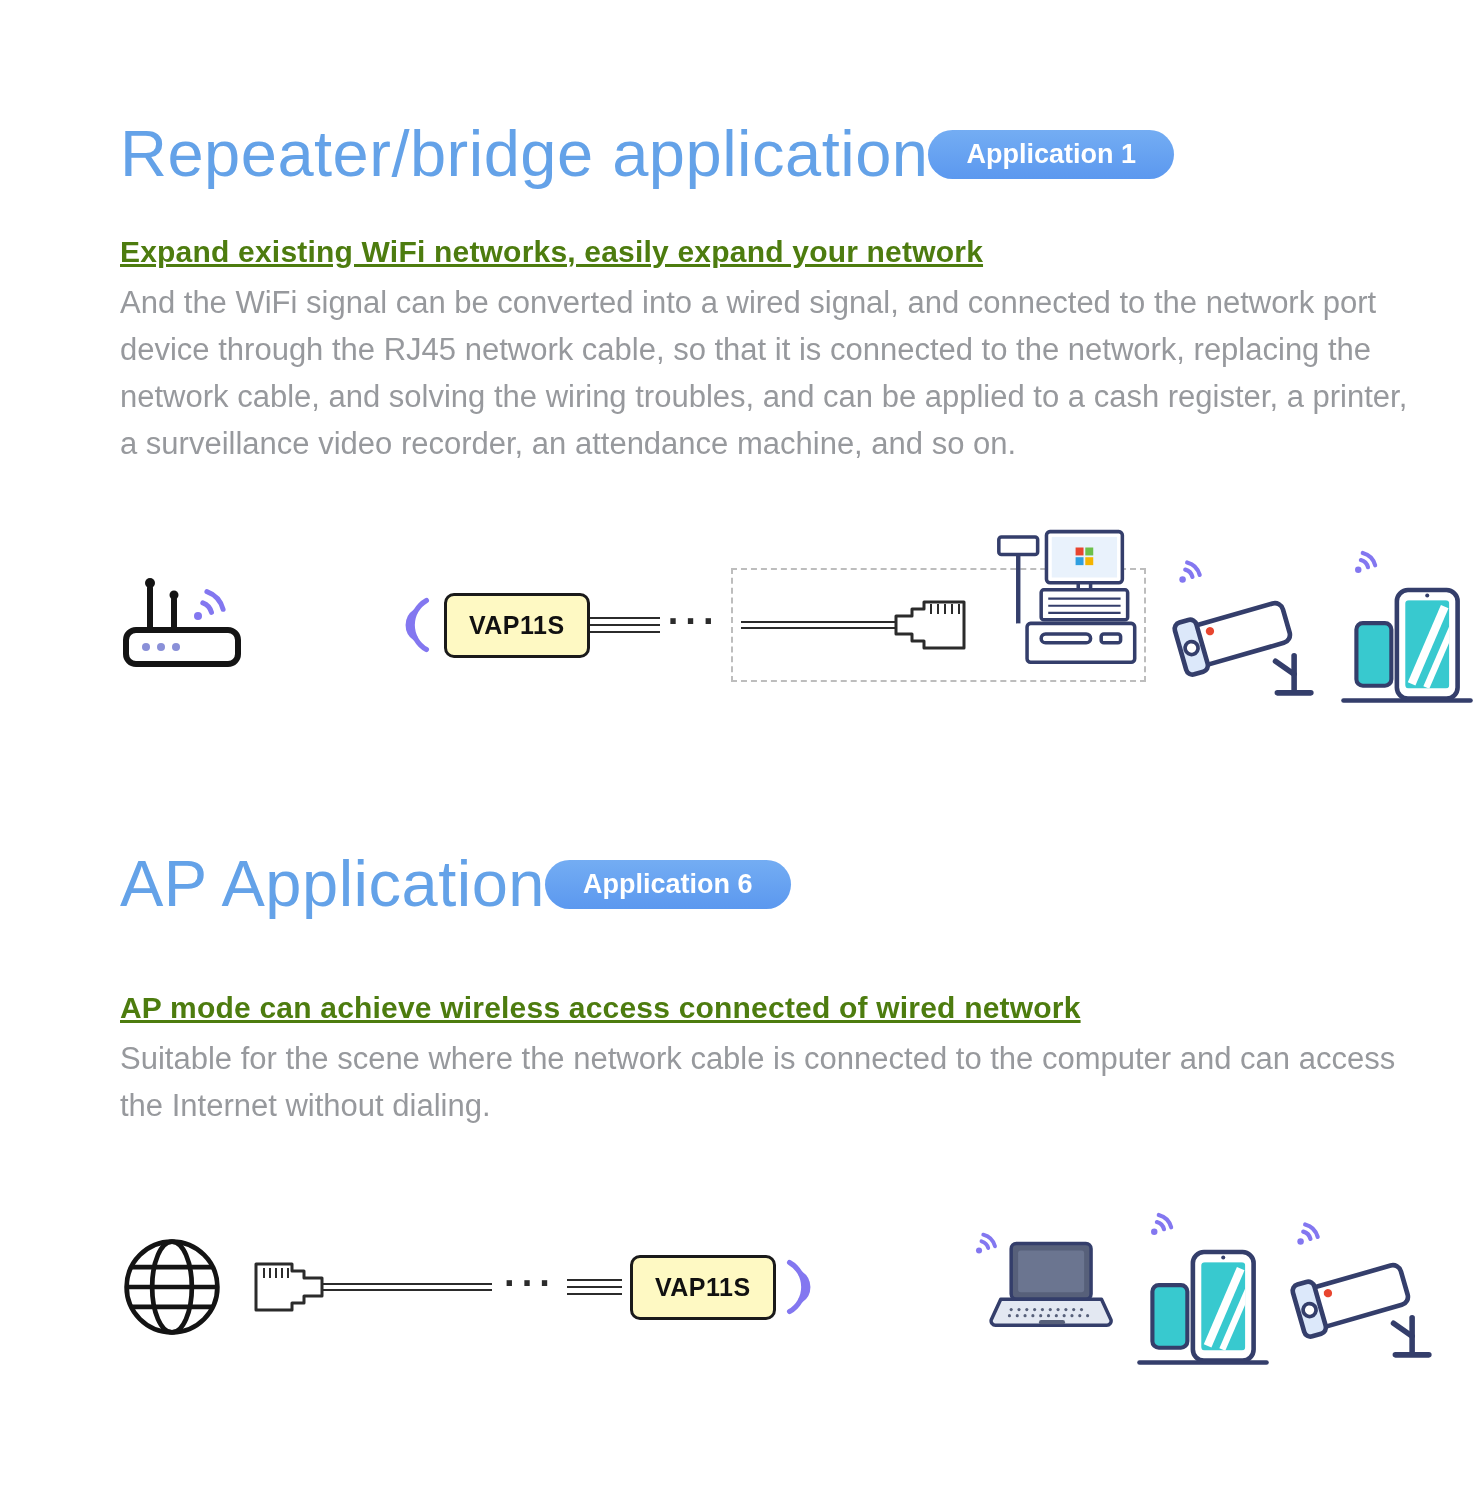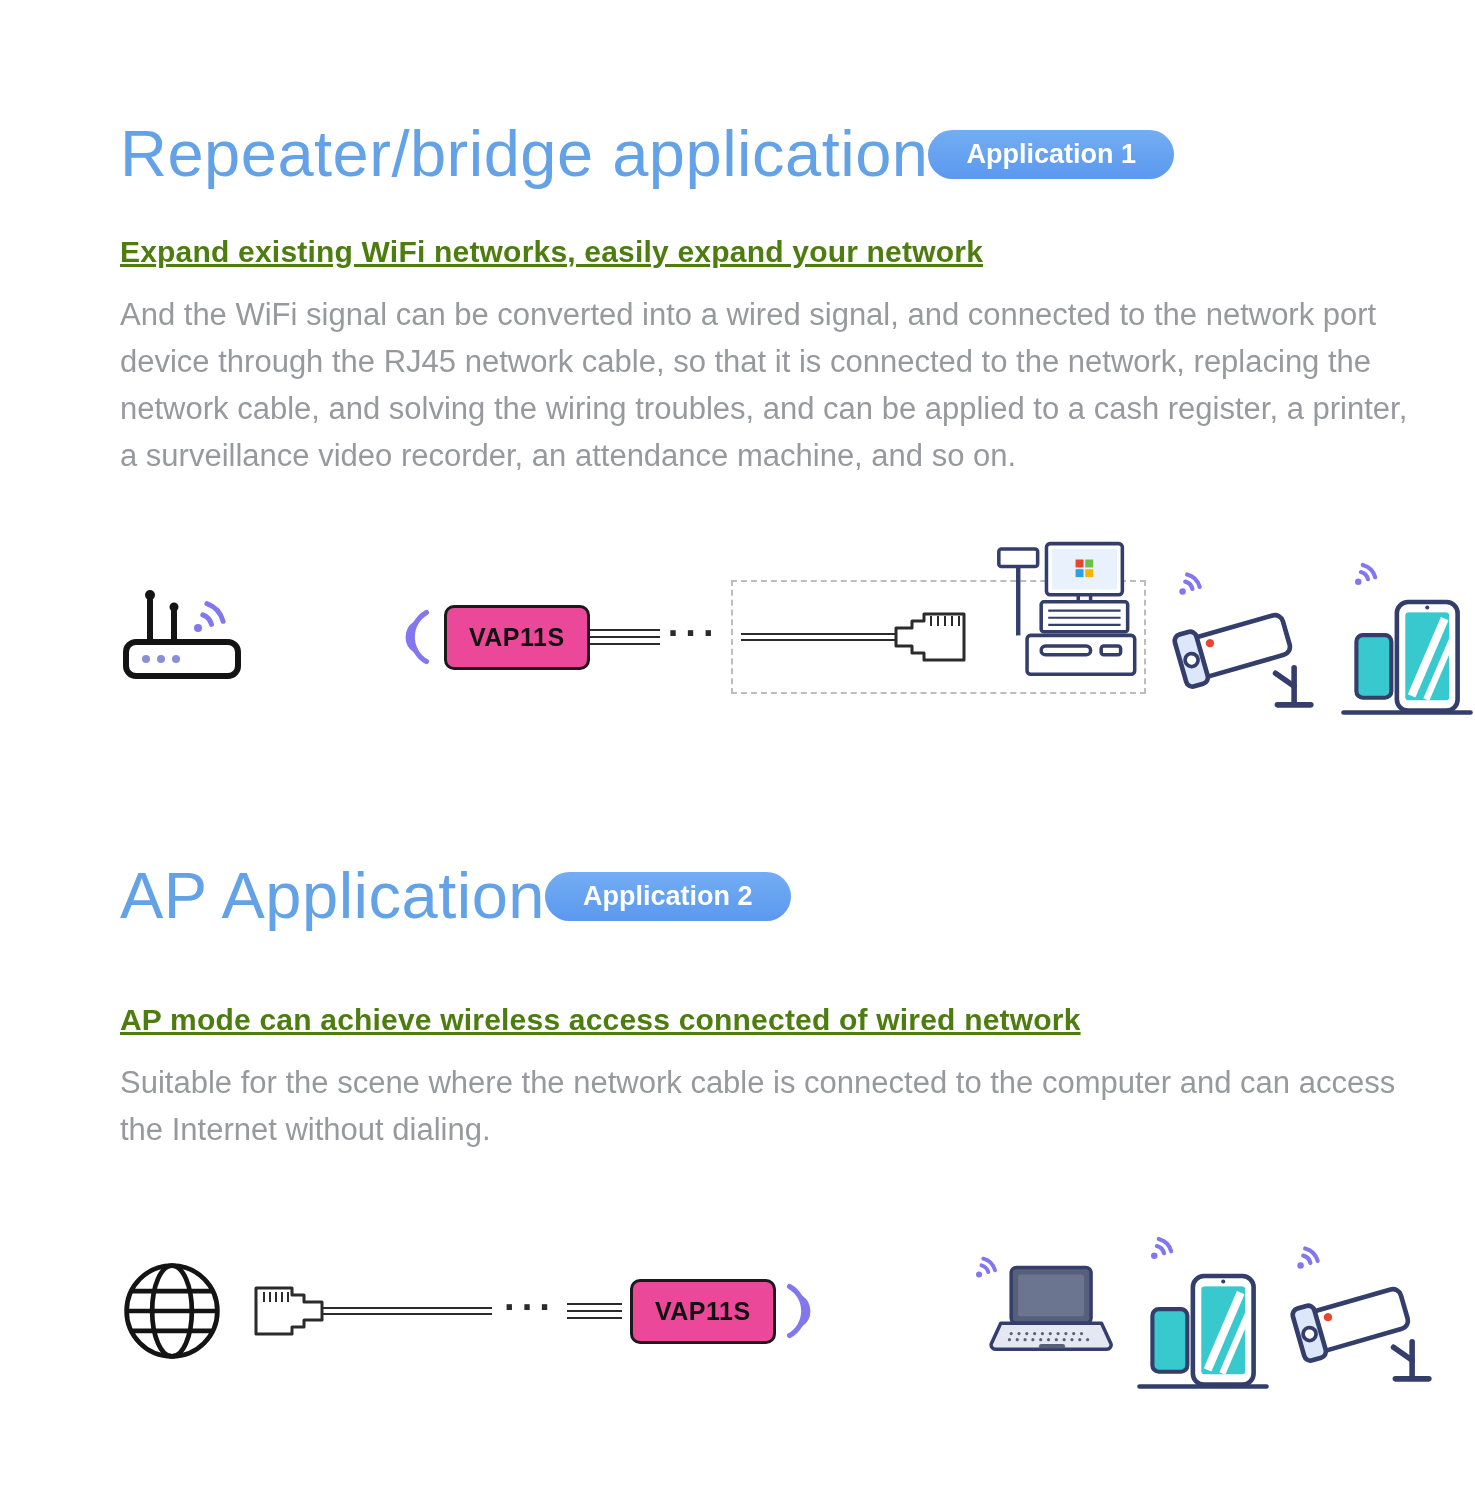--- a/index.html
+++ b/index.html
@@ -18,28 +18,28 @@
   }
   .badge {
     font-size:27px; color:#ffffff; font-weight:700; white-space:nowrap;
     background:linear-gradient(180deg,#74adf3,#5b98ef);
     padding:9px 38px; border-radius:999px;
   }
   .sec-sub {
     font-size:30px; font-weight:700; color:#4d7c0f; margin-top:44px; letter-spacing:0.2px;text-decoration:underline;
   }
   .sec-body {
-    font-size:31px; color:#97999d; line-height:47px; margin-top:22px; max-width:1295px;
+    font-size:31px; color:#97999d; line-height:47px; margin-top:10px; max-width:1295px;
   }
 
   .diagram { display:flex; align-items:center; margin-top:56px; height:205px; }
   .diagram svg { display:block; flex:none; }
 
   .vap-box {
-    flex:none; border:3px solid #1a1a1a; border-radius:10px; background:#ec4899;
+    flex:none; border:3px solid #1a1a1a; border-radius:10px; background:#fef9c3;
     padding:15px 22px; font-size:25px; font-weight:700; color:#111;
     letter-spacing:0.5px; white-space:nowrap;text-align:center;
   }
   .dots {
     flex:none; font-size:38px; font-weight:700; color:#2b2b2b;
     letter-spacing:5px; line-height:1; margin-top:-8px;
   }
   .dashed-zone {
     flex:none; position:relative; width:415px; height:114px;
     border:2px dashed #bdbdbd; display:flex; align-items:center;
@@ -190,21 +190,21 @@
         <circle cx="97" cy="54" r="2.2" fill="#343e6b"></circle>
         <line x1="6" y1="168" x2="144" y2="168" stroke="#343e6b" stroke-width="5" stroke-linecap="round"></line>
       </svg>
 
     </div>
   </section>
 
   <section class="sec2">
     <div class="title-row">
       <h1 class="sec-title">AP Application</h1>
-      <span class="badge">Application 2</span>
+      <span class="badge">Application 6</span>
     </div>
     <h2 class="sec-sub">AP mode can achieve wireless access connected of wired network</h2>
     <p class="sec-body">Suitable for the scene where the network cable is connected to the computer and can access the Internet without dialing.</p>
 
     <div class="diagram">
 
       <svg width="104" height="104" viewBox="0 0 110 110">
         <g fill="none" stroke="#141414" stroke-width="5">
           <circle cx="55" cy="55" r="48"></circle>
           <ellipse cx="55" cy="55" rx="21" ry="48"></ellipse>

